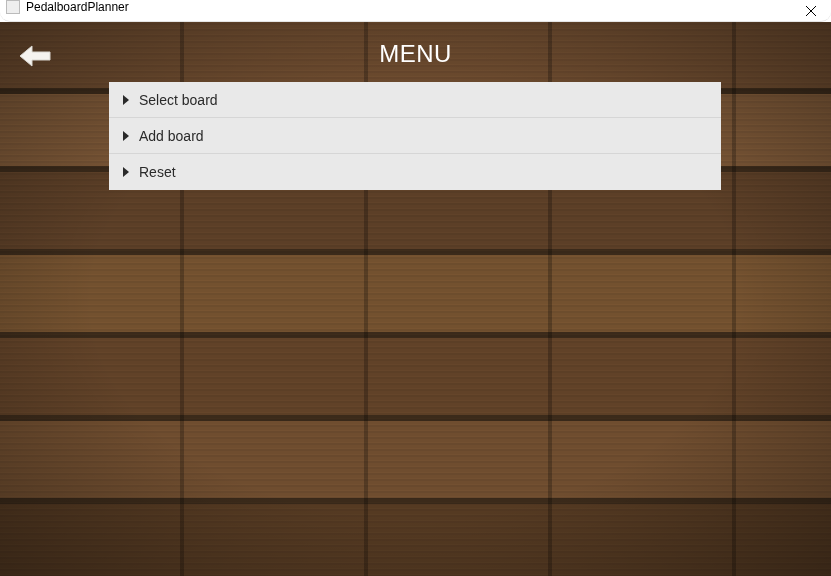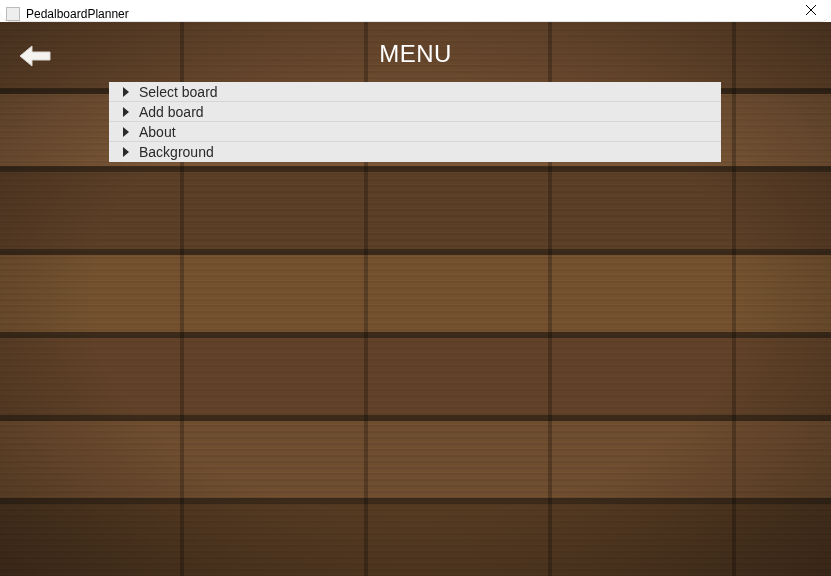--- a/index.html
+++ b/index.html
@@ -11,21 +11,21 @@
     overflow: hidden;
     background: #fff;
   }
 
   
   .titlebar {
     height: 22px;
     background: #ffffff;
     border-bottom: 1px solid #e5e5e5;
     display: flex;
-    align-items: flex-end;
+    align-items: flex-start;
     justify-content: space-between;
     font-size: 12px;
     color: #000;
     padding-left: 6px;
     box-sizing: border-box;
     border-radius: 10px;
   }
   .titlebar .left {
     display: flex;
     align-items: center;
@@ -146,21 +146,21 @@
 
   
   .panel {
     position: absolute;
     top: 60px;
     left: 109px;
     width: 612px;
     background: transparent;
   }
   .item {
-    height: 20px;
+    height: 36px;
     background: #e9e9e9;
     display: flex;
     align-items: center;
     padding: 0 10px;
     font-size: 14px;
     color: #2a2a2a;
     cursor: pointer;
     box-shadow: inset 0 -1px 0 rgba(0,0,0,0.08);
   }
   .item:last-child { box-shadow: none; }
@@ -217,28 +217,20 @@
       </span>
       <span>Add board</span>
     </div>
 
     <div class="item">
       <span class="chev">
         <svg width="8" height="10" viewBox="0 0 8 10">
             <path d="M1 0 L7 5 L1 10 Z" fill="#2a2a2a"></path>
           </svg>
       </span>
-      <span>About</span>
+      <span>Reset</span>
     </div>
 
 
-    <div class="item">
-      <span class="chev">
-        <svg width="8" height="10" viewBox="0 0 8 10">
-            <path d="M1 0 L7 5 L1 10 Z" fill="#2a2a2a"></path>
-          </svg>
-      </span>
-      <span>Background</span>
-    </div>
 
 
   </div>
 </div>
 
 </body></html>

